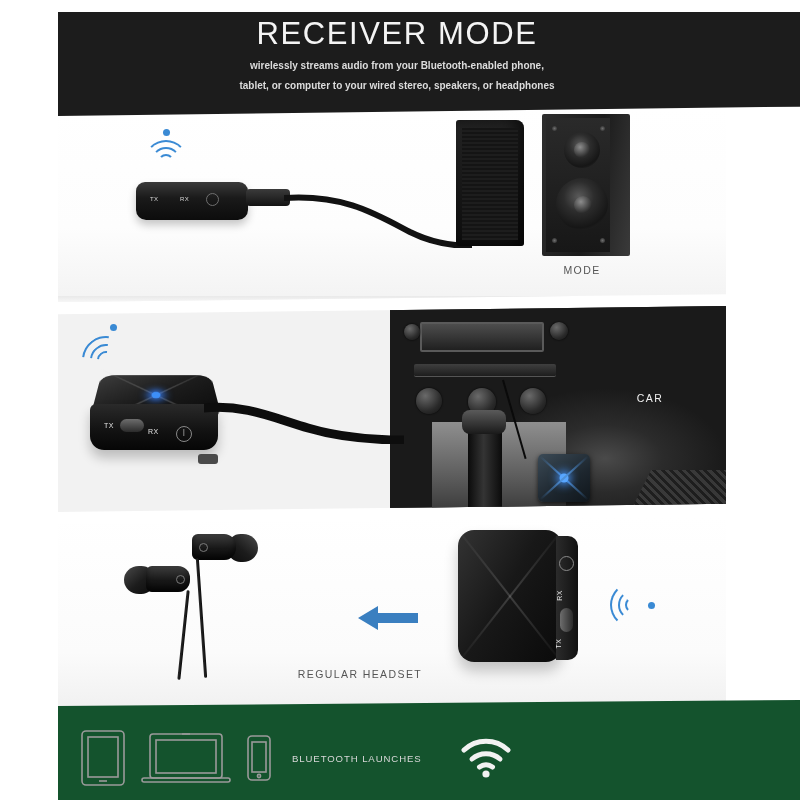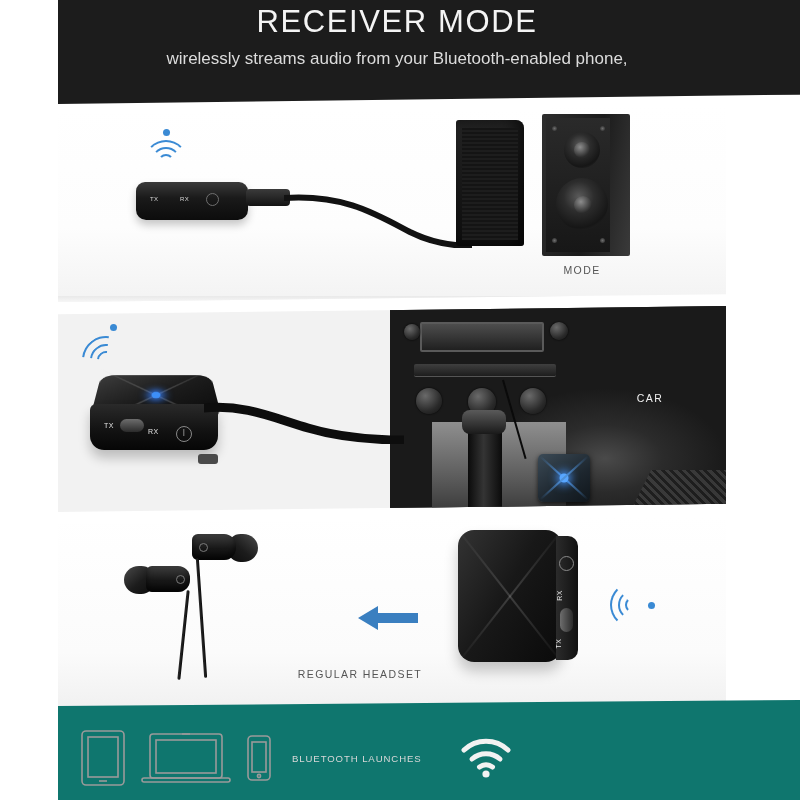--- a/index.html
+++ b/index.html
@@ -7,32 +7,32 @@
   body {
     background:#ffffff;
     font-family:"Liberation Sans", sans-serif;
     position:relative;
     overflow:hidden;
   }
   .stage { position:absolute; inset:0; width:800px; height:800px; background:#fff; }
 
   
   .header {
-    position:absolute; left:58px; top:0; width:742px; height:104px;
+    position:absolute; left:58px; top:12px; width:742px; height:104px;
     background:#1c1c1c;
     clip-path: polygon(0% 0%, 100% 0%, 100% 91%, 0% 100%);
     z-index:5;
   }
   .header-inner { position:absolute; left:0; right:64px; top:0; text-align:center; }
   .title {
     color:#f4f4f4; font-size:31px; letter-spacing:1.6px; font-weight:400;
     padding-top:4px; line-height:1.18;
   }
   .subtitle {
-    color:#dcdcdc; font-size:17px; line-height:1.5; padding-top:5px; font-weight:400;
+    color:#dcdcdc; font-size:10px; line-height:1.5; padding-top:5px; font-weight:700;
   }
 
   
   .panel { position:absolute; overflow:hidden; }
 
   
   .panel1 {
     left:58px; top:106px; width:668px; height:196px;
     background:linear-gradient(180deg,#ffffff 0%,#fdfdfd 62%,#f3f3f3 100%);
     clip-path: polygon(0% 4%, 100% 0%, 100% 96%, 0% 100%);
@@ -95,21 +95,21 @@
   .panel3 {
     left:58px; top:516px; width:668px; height:196px;
     background:linear-gradient(180deg,#ffffff 0%,#fbfbfb 70%,#f0f0f0 100%);
     clip-path: polygon(0% 4%, 100% 0%, 100% 96%, 0% 100%);
     z-index:4;
   }
 
   
   .bottombar {
     position:absolute; left:58px; top:700px; width:742px; height:100px;
-    background:#0f766e;
+    background:#14532d;
     clip-path: polygon(0% 6%, 100% 0%, 100% 100%, 0% 100%);
     z-index:6;
   }
   .bb-inner { position:absolute; left:22px; top:16px; right:0; bottom:0;
               display:flex; align-items:center; gap:14px; }
   .ic-outline { stroke:#9a9a9a; fill:none; stroke-width:1.6; }
   .bb-label { color:#d8d8d8; font-size:9.6px; letter-spacing:.9px; margin-left:6px; }
 
   
   .caption {
@@ -218,20 +218,21 @@
 </style>
 </head>
 <body>
 
 <div class="stage">
 
   <div class="header">
     <div class="header-inner">
       <div class="title">RECEIVER MODE</div>
       <div class="subtitle">wirelessly streams audio from your Bluetooth-enabled phone,</div>
+      <div class="subtitle">tablet, or computer to your wired stereo, speakers, or headphones</div>
     </div>
   </div>
 
   <div class="panel panel1">
 
     <div class="sig" style="left:78px; top:18px; width:60px; height:48px;">
       <span style="left:8px; top:16px; width:44px; height:44px;"></span>
       <span style="left:15px; top:23px; width:30px; height:30px;"></span>
       <span style="left:22px; top:30px; width:16px; height:16px;"></span>
       <span class="dot" style="left:27px; top:5px;"></span>

